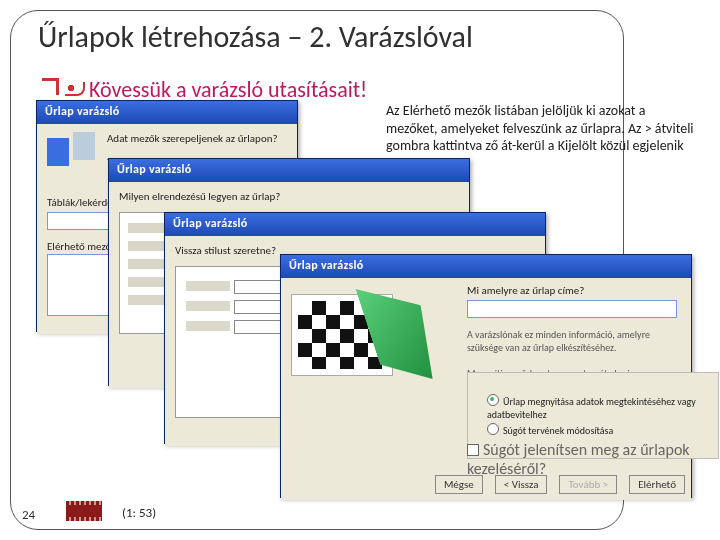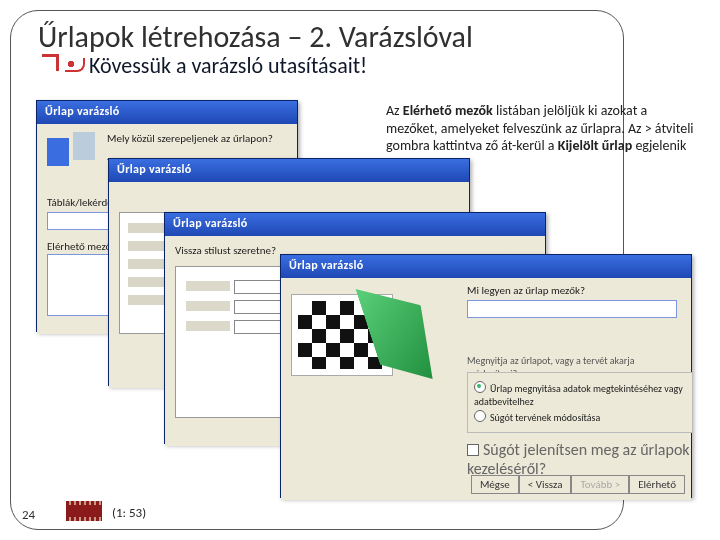--- a/index.html
+++ b/index.html
@@ -1,36 +1,36 @@
 <!DOCTYPE html>
 <html><head>
 <meta charset="utf-8">
 <style>
   html,body{margin:0;padding:0;font-family:Calibri,Arial,sans-serif;background:#fff;color:#222;width:720px;height:540px;overflow:hidden}
   .slide{position:relative;width:634px;height:540px;box-sizing:border-box}
   .frame{position:absolute;left:10px;right:10px;top:10px;bottom:10px;border:1.5px solid #555;border-radius:28px}
   .title{position:absolute;left:38px;top:18px;font-size:30px;color:#303030}
-  .sub{position:absolute;left:64px;top:52px;font-size:22px;color:#0f172a}
+  .sub{position:absolute;left:64px;top:76px;font-size:22px;color:#be185d}
   .sub::before{content:"";display:inline-block;width:14px;height:14px;border-top:3px solid #c33;border-right:3px solid #c33;transform:rotate(45deg)translateY(4px);margin-right:6px;margin-left:-22px;vertical-align:2px;transform:none}
   .sub .glyph{display:inline-block;width:18px;height:12px;vertical-align:1px;margin-right:4px;background:
     radial-gradient(circle at 6px 6px,#c33 3px,transparent 3.5px);
     border-bottom:2px solid #c33;border-right:2px solid #c33;border-radius:0 0 8px 0}
   .bodytext{position:absolute;left:386px;top:102px;width:310px;font-size:14px;line-height:1.25;color:#222}
-  .bodytext b{font-weight:700}
+  .bodytext b{font-weight:400}
   .pagenum{position:absolute;left:22px;bottom:18px;font-size:13px;color:#333}
   .filmicon{position:absolute;left:66px;bottom:19px;width:36px;height:20px;background:#8b1a1a;border-radius:2px}
   .filmicon::before,.filmicon::after{content:"";position:absolute;left:0;right:0;height:4px;background:repeating-linear-gradient(90deg,#8b1a1a 0 3px,#c98 3px 5px)}
   .filmicon::before{top:0}.filmicon::after{bottom:0}
-  .timecode{position:absolute;left:112px;bottom:20px;font-size:13px;color:#222}
+  .timecode{position:absolute;left:122px;bottom:20px;font-size:13px;color:#222}
 
   
   .dlg{position:absolute;border:1px solid #0a246a;background:#ece9d8;box-shadow:2px 2px 4px rgba(0,0,0,.3)}
   .dlg .bar{height:20px;background:linear-gradient(#3a6ee0,#1f48b5);color:#fff;font-size:12px;padding:3px 8px 0;font-weight:700;letter-spacing:.3px}
   .dlg .body{position:relative;background:#ece9d8}
-  .btnrow{position:absolute;right:6px;bottom:6px;display:flex;gap:0}
+  .btnrow{position:absolute;right:6px;bottom:6px;display:flex;gap:12px}
   .btn{background:#ece9d8;border:1px solid #888;font-size:11px;padding:2px 8px;color:#333}
   .fld{background:#fff;border:1px solid #7a96df}
   .lbl{font-size:11px;color:#222}
   .radio{width:10px;height:10px;border:1px solid #666;border-radius:50%;display:inline-block;vertical-align:-1px;margin-right:4px;background:#fff}
   .radio.on::after{content:"";display:block;width:4px;height:4px;border-radius:50%;background:#3b6;4margin:2px;margin:2px}
   .chk{width:10px;height:10px;border:1px solid #666;display:inline-block;vertical-align:-1px;margin-right:4px;background:#fff}
 
   
   .d1{left:36px;top:100px;width:260px;height:230px}
   .d1 .body{height:210px}
@@ -64,52 +64,53 @@
 
   
   .d4{left:280px;top:254px;width:410px;height:242px}
   .d4 .body{height:222px}
   .d4 .flag{position:absolute;left:10px;top:16px;width:100px;height:80px;background:#fff;border:1px solid #aaa}
   .d4 .flag::before{content:"";position:absolute;inset:6px;background:repeating-conic-gradient(#111 0 25%,#fff 0 50%) 0 0/28px 28px}
   .d4 .flag::after{content:"";position:absolute;left:78px;top:-6px;width:60px;height:90px;background:linear-gradient(135deg,#5bd07a,#1c8a3a);transform:skewX(18deg);clip-path:polygon(0 0,100% 18%,80% 100%,0 84%)}
   .d4 .q{position:absolute;left:186px;top:6px;font-size:11px}
   .d4 .titlefld{position:absolute;left:186px;top:22px;width:208px;height:16px}
   .d4 .desc{position:absolute;left:186px;top:50px;width:210px;font-size:10px;color:#555}
-  .d4 .opts{position:absolute;left:186px;top:94px;width:212px;border:1px solid #bbb;padding:6px;background:#ece9d8}
+  .d4 .opts{position:absolute;left:186px;top:94px;width:212px;border:1px solid #bbb;padding:19px;background:#ece9d8}
   .d4 .opts .o{font-size:10px;margin:2px 0}
   .d4 .chkline{position:absolute;left:186px;top:162px;font-size:16px;color:#666}
 </style>
 </head>
 <body>
 
 <div class="slide">
   <div class="frame"></div>
   <div class="title">Űrlapok létrehozása – 2. Varázslóval</div>
   <div class="sub"><span class="glyph"></span><span>Kövessük a varázsló utasításait!</span></div>
-  <div class="bodytext" id="bodytxt">Az <b>Elérhető mezők</b> listában jelöljük ki azokat a mezőket, amelyeket felveszünk az űrlapra.  Az &gt; átviteli gombra kattintva ző át-kerül a <b>Kijelölt űrlap</b> egjelenik az űrlapon.</div>
+  <div class="bodytext" id="bodytxt">Az <b>Elérhető mezők</b> listában jelöljük ki azokat a mezőket, amelyeket felveszünk az űrlapra.  Az &gt; átviteli gombra kattintva ző át-kerül a <b>Kijelölt közül</b> egjelenik az űrlapon.</div>
 
   <div class="dlg d1">
     <div class="bar">Űrlap varázsló</div>
     <div class="body">
       <div class="ico">
           <div class="a"></div>
           <div class="b"></div>
         </div>
-      <div class="q lbl">Mely közül szerepeljenek az űrlapon?</div>
+      <div class="q lbl">Adat mezők szerepeljenek az űrlapon?</div>
       <div class="hint lbl">Több tábla vagy lekérdezés közül választhat.</div>
       <div class="sect lbl">Táblák/lekérdezések</div>
       <div class="combo fld"></div>
       <div class="sect2 lbl">Elérhető mezők:</div>
       <div class="list fld"></div>
     </div>
   </div>
 
   <div class="dlg d2">
     <div class="bar">Űrlap varázsló</div>
     <div class="body">
+      <div class="q lbl">Milyen elrendezésű legyen az űrlap?</div>
       <div class="preview">
         <div class="ph" style="left:8px;top:10px;width:40px"></div>
           <div class="ph" style="left:58px;top:10px;width:40px"></div>
           <div class="ph" style="left:108px;top:10px;width:40px"></div>
         <div class="ph" style="left:8px;top:28px;width:40px"></div>
           <div class="ph" style="left:58px;top:28px;width:40px"></div>
           <div class="ph" style="left:108px;top:28px;width:40px"></div>
         <div class="ph" style="left:8px;top:46px;width:40px"></div>
           <div class="ph" style="left:58px;top:46px;width:40px"></div>
           <div class="ph" style="left:108px;top:46px;width:40px"></div>
@@ -136,24 +137,24 @@
         <span>Címke</span>
         <span class="f">Adat</span>
       </div>
     </div>
   </div>
 
   <div class="dlg d4">
     <div class="bar">Űrlap varázsló</div>
     <div class="body">
       <div class="flag"></div>
-      <div class="q lbl">Mi legyen az űrlap mezők?</div>
+      <div class="q lbl">Mi amelyre az űrlap címe?</div>
       <div class="titlefld fld"></div>
       <div class="desc">
-        <br><br>
+        <span>A varázslónak ez minden információ, amelyre szüksége van az űrlap elkészítéséhez.</span><br><br>
         <span>Megnyitja az űrlapot, vagy a tervét akarja módosítani?</span>
       </div>
       <div class="opts">
         <div class="o"><span class="radio on"></span><span>Űrlap megnyitása adatok megtekintéséhez vagy adatbevitelhez</span></div>
         <div class="o"><span class="radio"></span><span>Súgót tervének módosítása</span></div>
       </div>
       <div class="chkline"><span class="chk"></span><span>Súgót jelenítsen meg az űrlapok kezeléséről?</span></div>
       <div class="btnrow">
         <div class="btn">Mégse</div>
         <div class="btn">&lt; Vissza</div>

